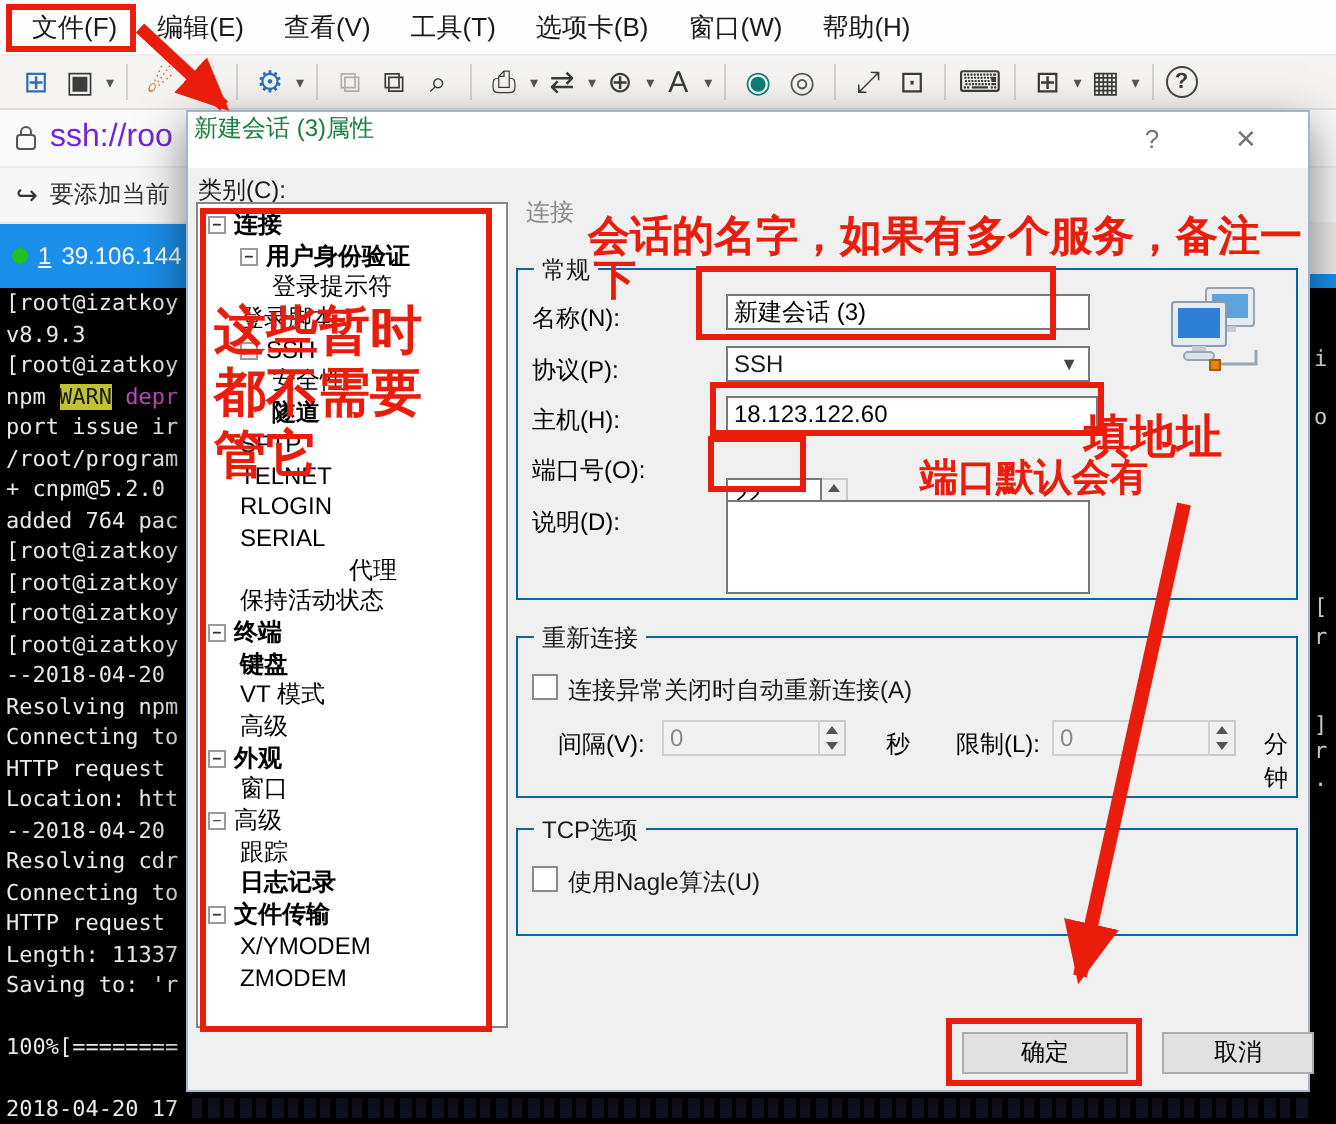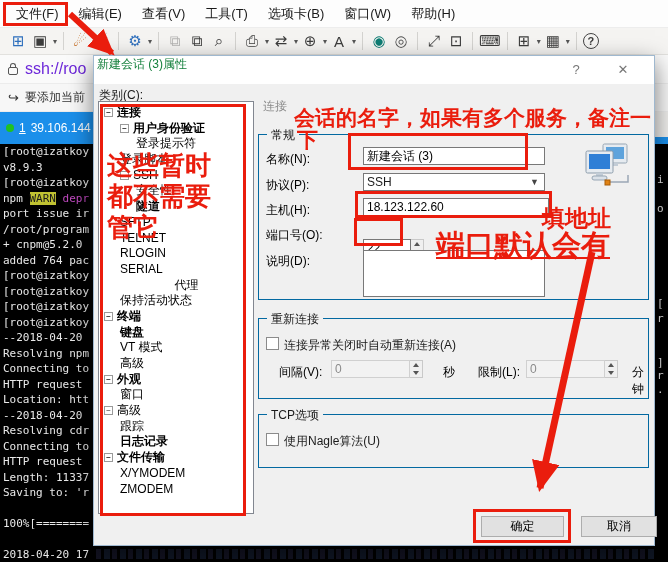--- a/index.html
+++ b/index.html
@@ -372,21 +372,21 @@
 
 <div class="red-box" style="left:3px;top:2px;width:65px;height:24px;"></div>
 <div class="red-text" style="left:294px;top:104px;font-size:21px;">会话的名字，如果有多个服务，备注一</div>
 <div class="red-text" style="left:297px;top:126px;font-size:21px;">下</div>
 <div class="red-text" style="left:107px;top:150px;font-size:26px;line-height:31px;white-space:normal;width:130px;" id="note-tree">
     <div>这些暂时</div>
     <div>都不需要</div>
     <div>管它</div>
   </div>
 <div class="red-text" style="left:542px;top:203px;font-size:23px;">填地址</div>
-<div class="red-text" style="left:436px;top:226px;font-size:29px;text-decoration:underline;">端口默认会有</div>
+<div class="red-text" style="left:460px;top:226px;font-size:19px;">端口默认会有</div>
 
 <svg id="anno-svg">
   <defs>
     <marker id="ah" markerWidth="4.6" markerHeight="4" refX="3.8" refY="2" orient="auto">
       <path d="M0,0 L4.4,2 L0,4 Z" fill="#ea1d0d"></path>
     </marker>
   </defs>
   <line x1="70" y1="14" x2="112" y2="53" stroke="#ea1d0d" stroke-width="6" marker-end="url(#ah)"></line>
   <line x1="592" y1="252" x2="540" y2="488" stroke="#ea1d0d" stroke-width="7" marker-end="url(#ah)"></line>
 </svg>

